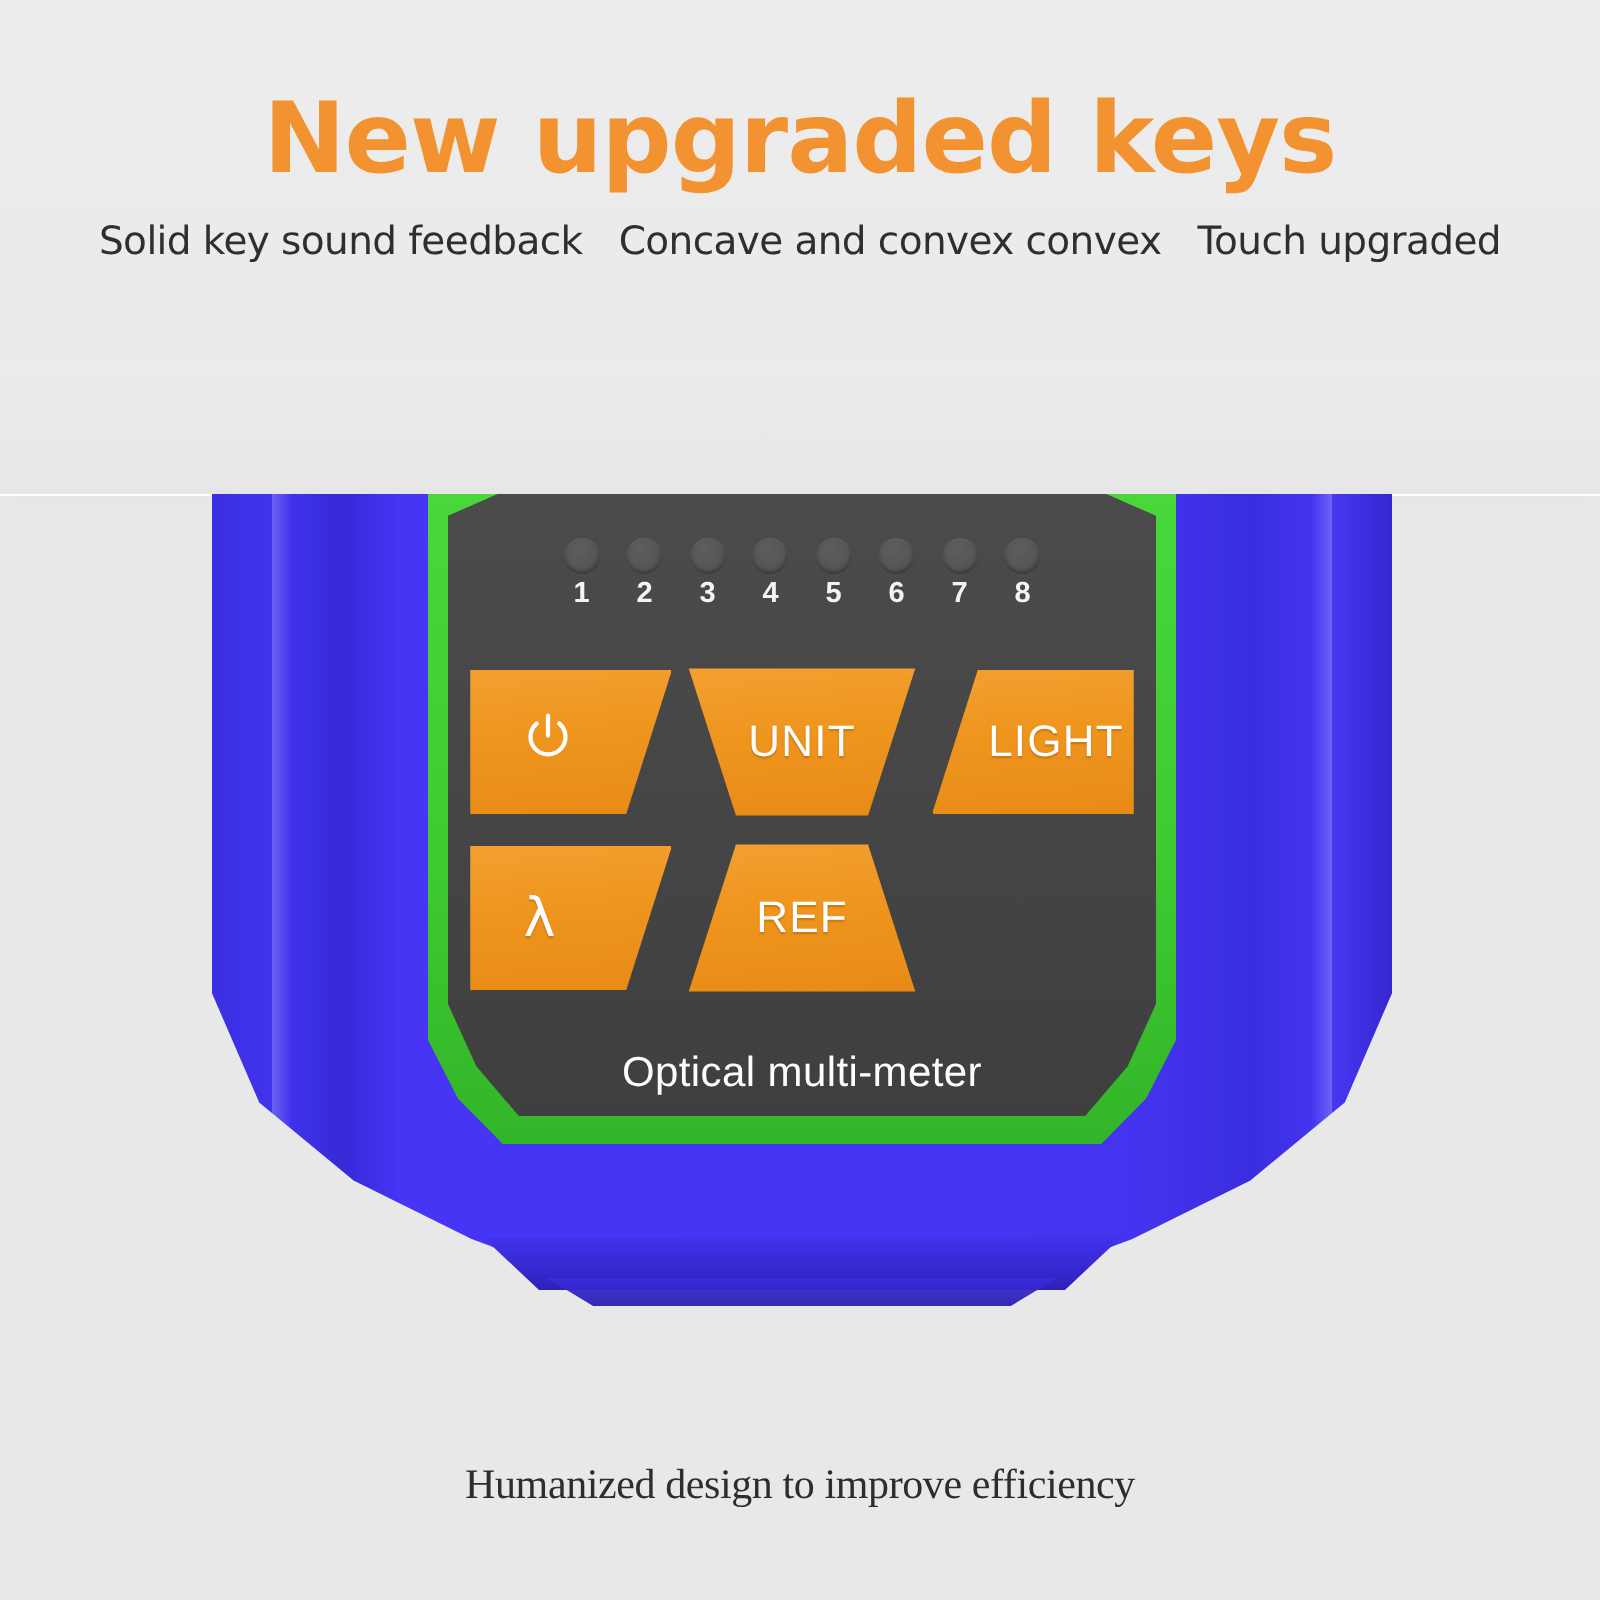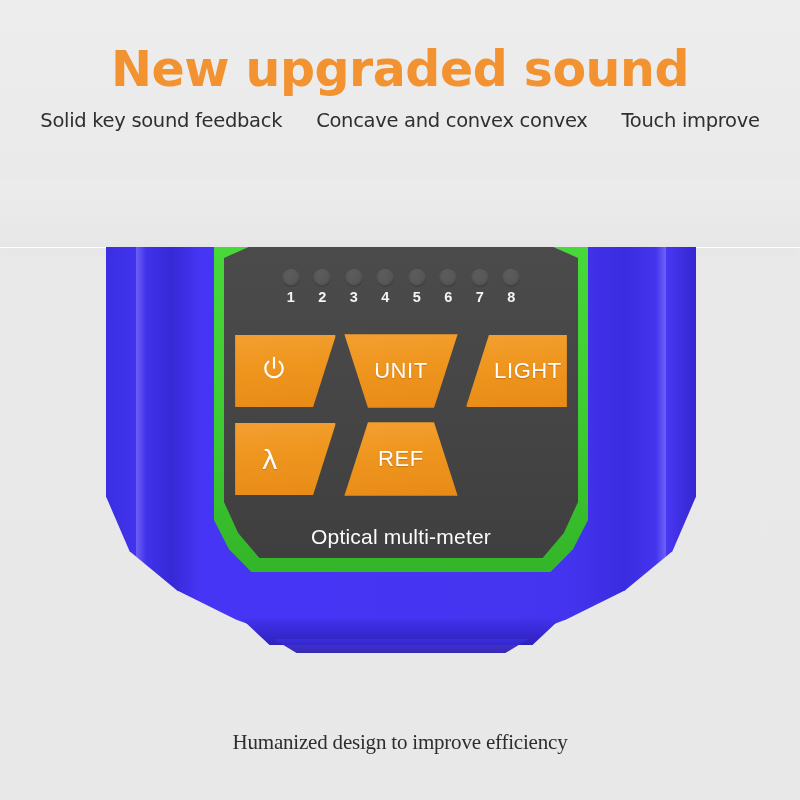--- a/index.html
+++ b/index.html
@@ -32,21 +32,21 @@
     letter-spacing: -0.5px;
     color: #f29231;
     line-height: 1.08;
     font-family: "DejaVu Sans", sans-serif;
   }
   .subrow {
     margin-top: 12px;
     display: flex;
     justify-content: center;
     align-items: baseline;
-    gap: 34px;
+    gap: 18px;
     font-size: 19.5px;
     color: #2f2f2f;
     font-family: "DejaVu Sans", sans-serif;
     letter-spacing: -0.3px;
   }
 
   
   .shelf {
     position: absolute;
     top: 247px; left: 0;
@@ -255,25 +255,25 @@
     font-size: 21px;
     color: #2d2d2d;
     font-family: Liberation Serif, serif;
     letter-spacing: -0.2px;
   }
 </style>
 </head>
 <body>
 
 <div class="header">
-  <h1 class="headline">New upgraded sound</h1>
+  <h1 class="headline">New upgraded keys</h1>
   <div class="subrow">
     <span>Solid key sound feedback</span>
     <span>Concave and convex convex</span>
-    <span>Touch improve</span>
+    <span>Touch upgraded</span>
   </div>
 </div>
 
 <div class="shelf-fill"></div>
 <div class="shelf"></div>
 
 <div class="device">
 
   <div class="shell">
     <div class="seam left"></div>

